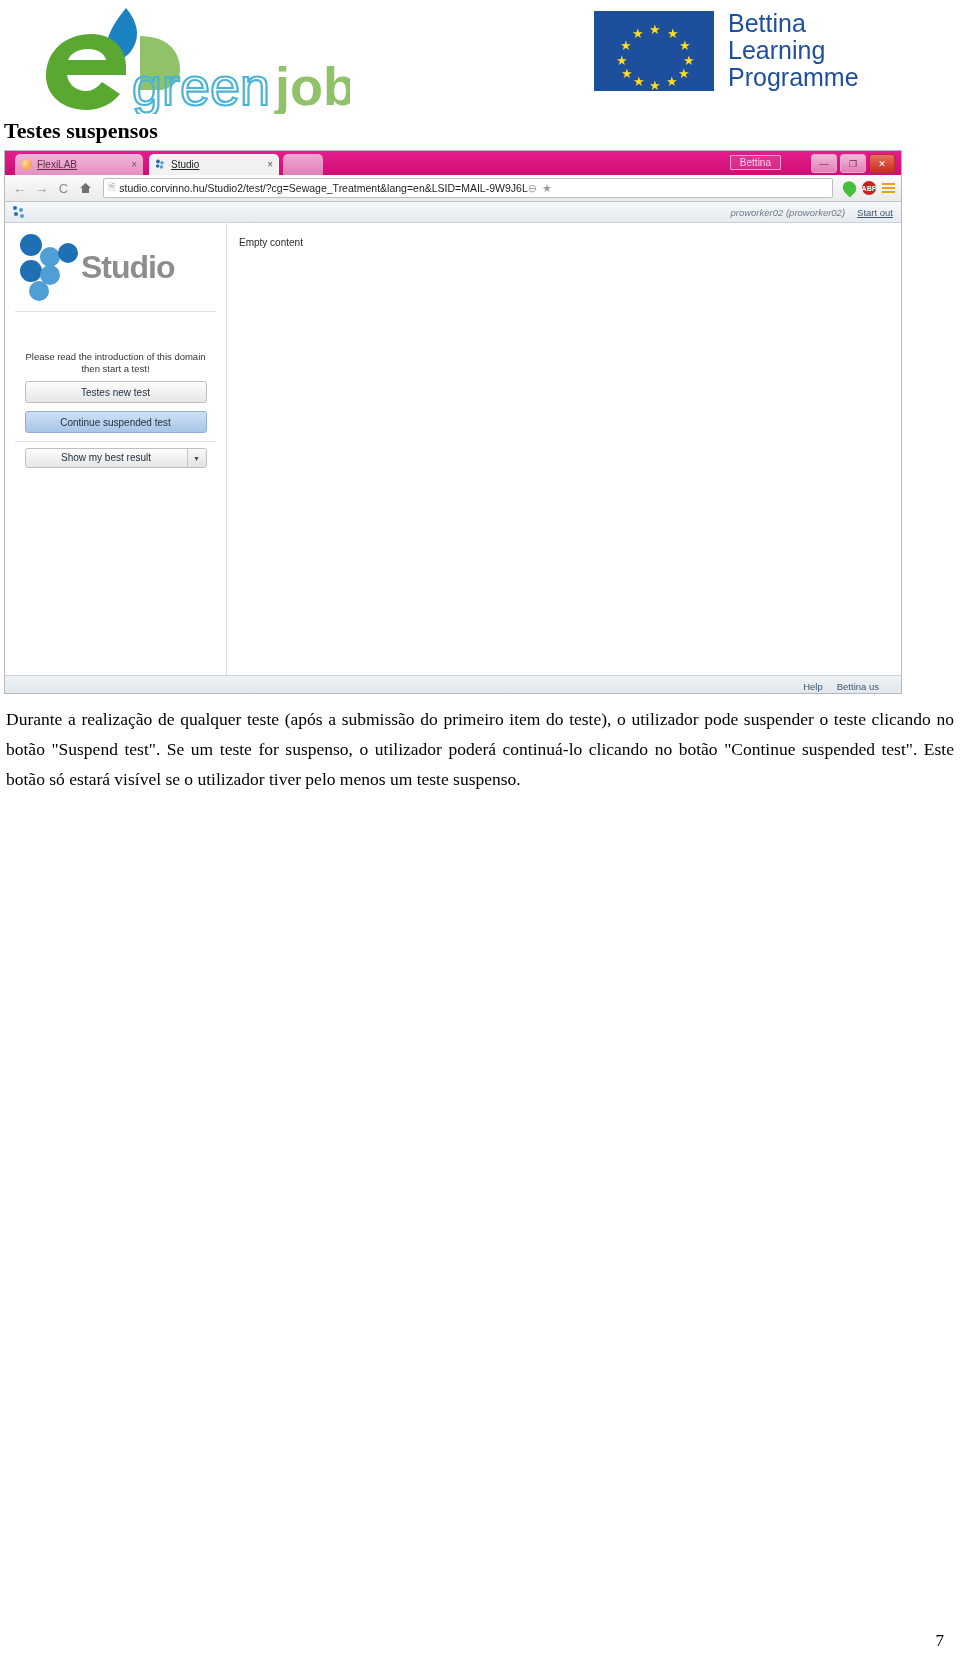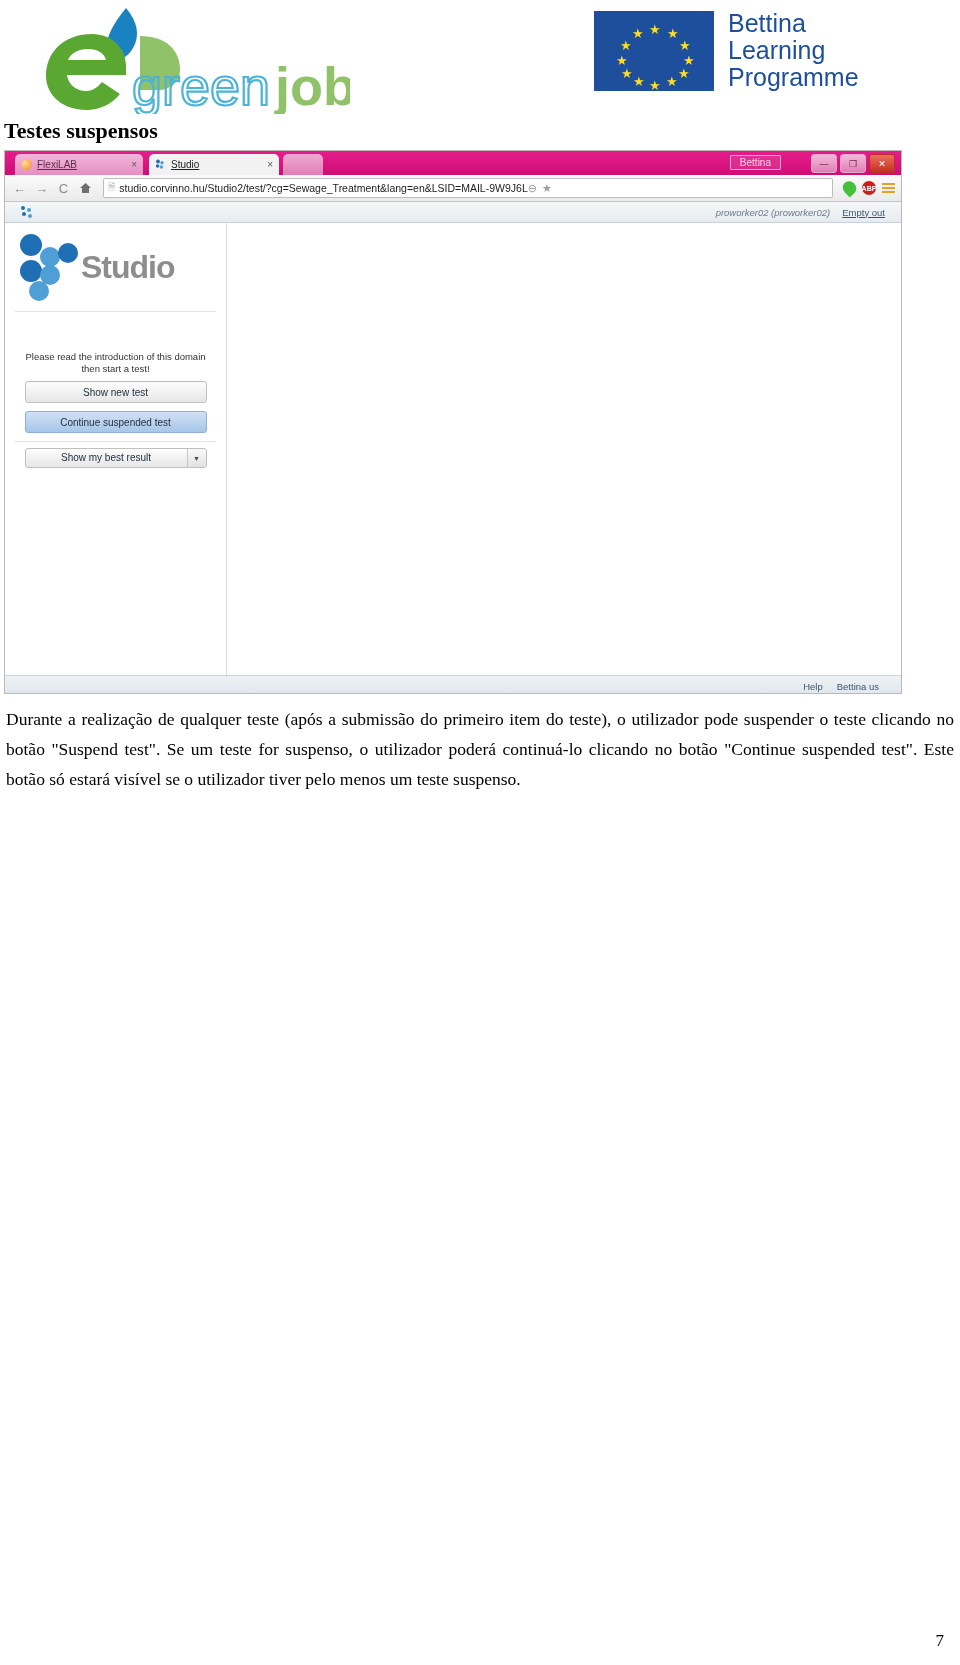--- a/index.html
+++ b/index.html
@@ -85,21 +85,21 @@
   .extbar{display:flex;align-items:center;gap:6px;margin-left:6px;}
   .ext-green{width:13px;height:14px;background:#46c03a;border-radius:50% 50% 50% 0;transform:rotate(-45deg);}
   .ext-abp{width:14px;height:14px;border-radius:50%;background:#cc1f1f;color:#fff;font-size:7px;
            display:flex;align-items:center;justify-content:center;font-weight:bold;}
   .ext-menu{display:flex;flex-direction:column;gap:2px;}
   .ext-menu i{display:block;width:13px;height:2px;background:#e8a020;}
 
   
   .appbar{height:20px;background:linear-gradient(180deg,#f6f8fa,#e6ebf0);
           border-bottom:1px solid #c9d2da;display:flex;align-items:center;
-          padding:0 16px;justify-content:space-between;}
+          padding:0 8px;justify-content:space-between;}
   .appbar-left{display:flex;align-items:center;}
   .mini-dots{width:14px;height:12px;position:relative;}
   .mini-dots i{position:absolute;width:4px;height:4px;border-radius:50%;background:#1f6fb5;}
   .appbar-right{display:flex;align-items:center;gap:12px;font-size:9.5px;}
   .username{color:#6c7a87;font-style:italic;}
   .signout{color:#3b566e;text-decoration:underline;}
 
   
   .content{position:relative;height:452px;background:#fff;display:flex;}
   .leftpanel{width:222px;border-right:1px solid #d7dde2;box-sizing:border-box;padding:8px 6px 0 6px;}
@@ -261,21 +261,21 @@
     <div class="appbar-left">
       <span class="mini-dots">
         <i style="left:0;top:0;"></i>
           <i style="left:6px;top:2px;background:#4f9fd6;"></i>
         <i style="left:1px;top:6px;"></i>
           <i style="left:7px;top:8px;background:#4f9fd6;"></i>
       </span>
     </div>
     <div class="appbar-right">
       <span class="username">proworker02 (proworker02)</span>
-      <span class="signout">Empty out</span>
+      <span class="signout">Start out</span>
     </div>
   </div>
 
   <div class="content">
 
     <div class="leftpanel">
 
       <div class="studio-logo">
         <svg class="dots-svg" width="62" height="68" viewBox="0 0 62 68" aria-hidden="true">
           <circle cx="14" cy="12" r="11" fill="#1f6fb5"></circle>
@@ -285,32 +285,35 @@
           <circle cx="33" cy="42" r="10" fill="#4f9fd6"></circle>
           <circle cx="22" cy="58" r="10" fill="#4f9fd6"></circle>
         </svg>
         <span class="studio-word">Studio</span>
       </div>
 
       <hr class="divider">
 
       <div class="panel-note">Please read the introduction of this domain then start a test!</div>
 
-      <div class="btn btn-grey">Show new test</div>
+      <div class="btn btn-grey">Testes new test</div>
       <div class="btn btn-blue">Continue suspended test</div>
 
       <hr class="divider">
 
 
       <div class="split">
         <span class="lbl">Show my best result</span>
         <span class="arrow">▼</span>
       </div>
     </div>
 
+    <div class="rightpanel">
+      <div class="empty-content">Empty content</div>
+    </div>
   </div>
 
   <div class="footbar">
     <a href="#">Help</a>
     <a href="#">Bettina us</a>
   </div>
 </div>
 
 <p class="para">Durante a realização de qualquer teste (após a submissão do primeiro item do teste), o utilizador pode suspender o teste clicando no botão "Suspend test". Se um teste for suspenso, o utilizador poderá continuá-lo clicando no botão "Continue suspended test". Este botão só estará visível se o utilizador tiver pelo menos um teste suspenso.</p>
 

